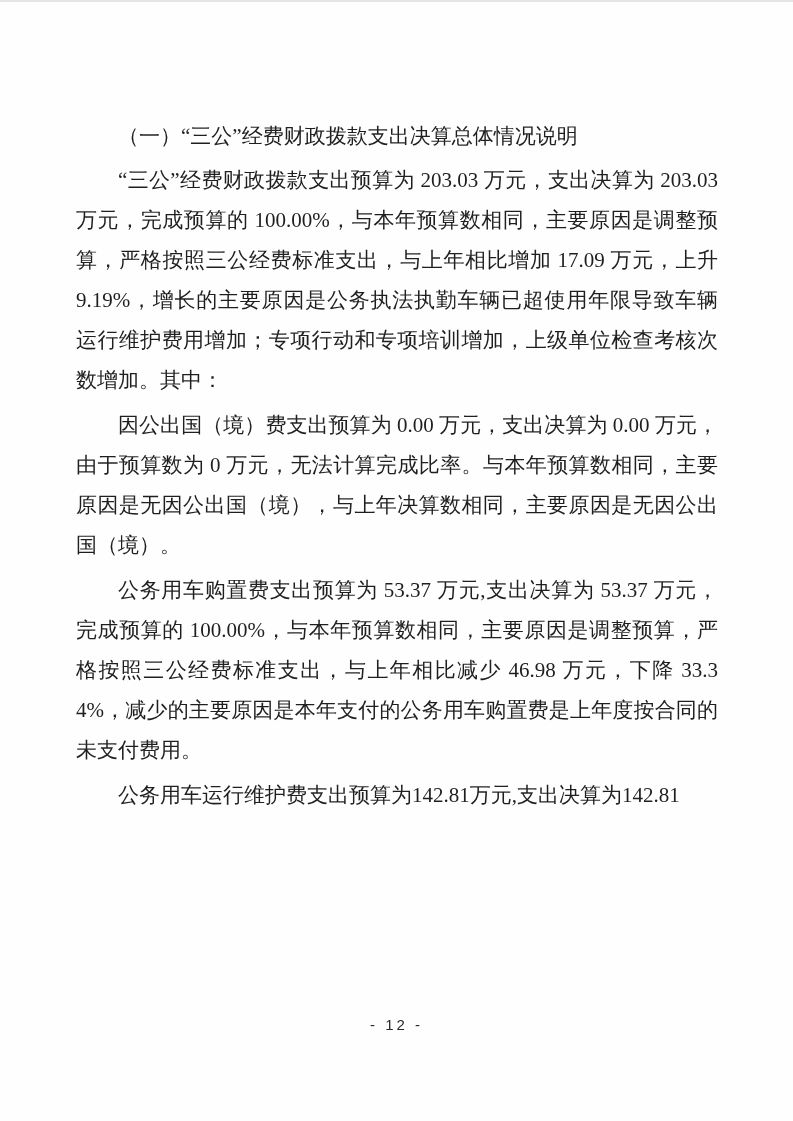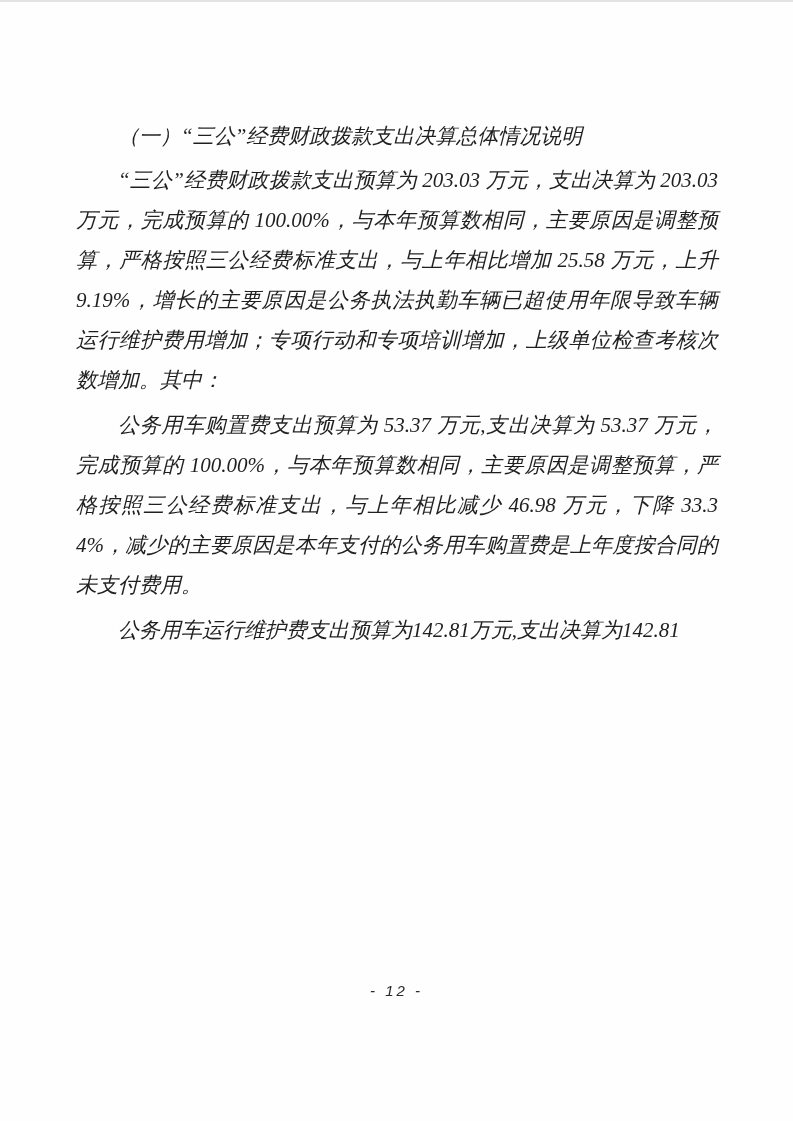--- a/index.html
+++ b/index.html
@@ -8,21 +8,20 @@
     background: #ffffff;
   }
   .page {
     position: relative;
     width: 793px;
     height: 1121px;
     background: #fefefe;
     overflow: hidden;
     font-family: "Liberation Serif", "DejaVu Serif", serif;
     color: #1f1f1f;
-    font-style: italic;
   }
   .scan-edge {
     position: absolute;
     top: 0;
     left: 0;
     right: 0;
     height: 2px;
     background: #e4e4e4;
   }
   .content {
@@ -45,41 +44,42 @@
     text-align: justify;
     text-indent: 2em;
     margin: 0 0 5px 0;
     word-break: break-all;
   }
   .para:last-child {
     margin-bottom: 0;
   }
   .footer {
     position: absolute;
-    top: 982px;
+    top: 1016px;
     left: 0;
     width: 100%;
     text-align: center;
     font-family: "Liberation Sans", "DejaVu Sans", sans-serif;
     font-size: 15px;
     letter-spacing: 3px;
     color: #2a2a2a;
   }
 </style>
 </head>
 <body>
 
 <div class="page">
   <div class="scan-edge"></div>
 
   <div class="content">
     <h2 class="heading">（一）“三公”经费财政拨款支出决算总体情况说明</h2>
 
-    <p class="para">“三公”经费财政拨款支出预算为 203.03 万元，支出决算为 203.03 万元，完成预算的 100.00%，与本年预算数相同，主要原因是调整预算，严格按照三公经费标准支出，与上年相比增加 25.58 万元，上升 9.19%，增长的主要原因是公务执法执勤车辆已超使用年限导致车辆运行维护费用增加；专项行动和专项培训增加，上级单位检查考核次数增加。其中：</p>
+    <p class="para">“三公”经费财政拨款支出预算为 203.03 万元，支出决算为 203.03 万元，完成预算的 100.00%，与本年预算数相同，主要原因是调整预算，严格按照三公经费标准支出，与上年相比增加 17.09 万元，上升 9.19%，增长的主要原因是公务执法执勤车辆已超使用年限导致车辆运行维护费用增加；专项行动和专项培训增加，上级单位检查考核次数增加。其中：</p>
 
+    <p class="para">因公出国（境）费支出预算为 0.00 万元，支出决算为 0.00 万元，由于预算数为 0 万元，无法计算完成比率。与本年预算数相同，主要原因是无因公出国（境），与上年决算数相同，主要原因是无因公出国（境）。</p>
 
 
     <p class="para">公务用车购置费支出预算为 53.37 万元,支出决算为 53.37 万元，完成预算的 100.00%，与本年预算数相同，主要原因是调整预算，严格按照三公经费标准支出，与上年相比减少 46.98 万元，下降 33.34%，减少的主要原因是本年支付的公务用车购置费是上年度按合同的未支付费用。</p>
 
     <p class="para">公务用车运行维护费支出预算为142.81万元,支出决算为142.81</p>
   </div>
 
   <div class="footer">- 12 -</div>
 </div>
 

